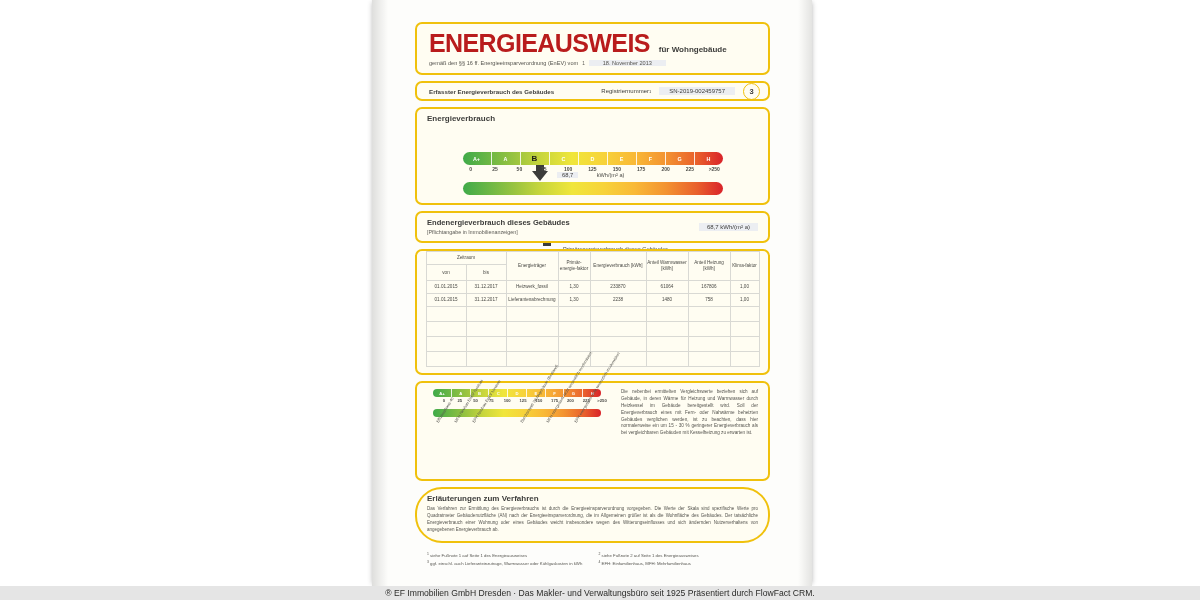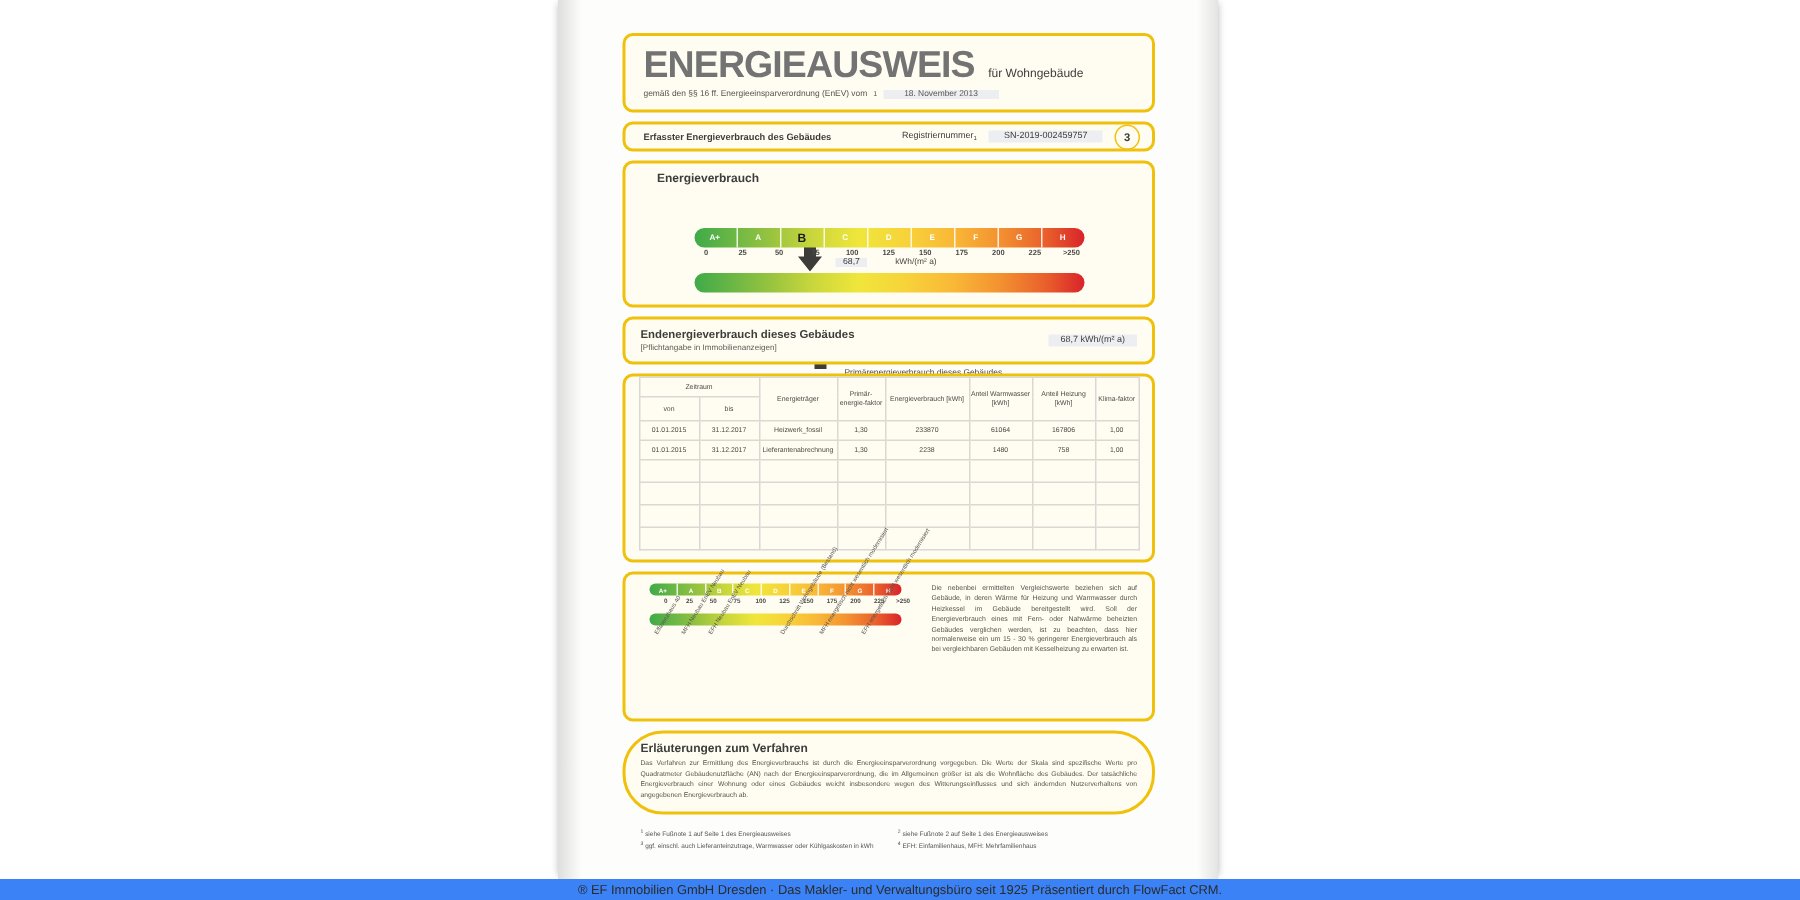--- a/index.html
+++ b/index.html
@@ -28,40 +28,40 @@
   
   .box{
     border:2px solid #f0c10c;border-radius:7px;background:#fffdf2;
     box-sizing:border-box;margin-bottom:6px;position:relative;
   }
 
   
   .hdr{padding:7px 10px 7px 12px;}
   .hdr-line1{display:flex;align-items:baseline;}
   .bigtitle{
-    font-size:25px;font-weight:bold;letter-spacing:-.6px;color:#737373;
+    font-size:25px;font-weight:bold;letter-spacing:-.6px;color:#b91c1c;
     line-height:1;white-space:nowrap;
   }
-  .subtitle{font-size:8px;font-weight:normal;margin-left:9px;color:#3d3d3b;white-space:nowrap;}
+  .subtitle{font-size:8px;font-weight:bold;margin-left:9px;color:#3d3d3b;white-space:nowrap;}
   .hdr-line2{margin-top:4px;font-size:5.6px;color:#55544f;display:flex;align-items:baseline;gap:4px;}
   .datefield{background:#eceef2;padding:0 14px;}
 
   
   .idrow{display:flex;align-items:center;padding:5px 8px 5px 12px;height:20px;box-sizing:border-box;}
   .idrow .lbl{font-size:6.2px;font-weight:bold;color:#3d3d3b;}
   .idrow .reg{font-size:6px;margin-left:auto;color:#3d3d3b;}
   .idrow .regval{background:#eceef2;font-size:6px;padding:1px 10px;margin-left:8px;color:#3d3d3b;}
   .circle{
     width:15px;height:15px;border-radius:50%;border:1.6px solid #f0c10c;
     display:flex;align-items:center;justify-content:center;font-size:7.5px;
     font-weight:bold;margin-left:8px;color:#3d3d3b;
   }
 
   
-  .sect-title{font-size:8px;font-weight:bold;color:#3d3d3b;padding:5px 0 3px 21px;}
+  .sect-title{font-size:8px;font-weight:bold;color:#3d3d3b;padding:5px 0 3px 10px;}
 
   
   .scalewrap{position:relative;padding:0 0 8px 0;}
   .arrow-top{position:absolute;left:115px;top:3px;width:16px;}
   .arrow-up{position:absolute;left:122px;top:70px;width:16px;}
   .arrow-note{position:absolute;left:140px;top:2px;}
   .arrow-note2{position:absolute;left:146px;top:73px;}
   .note-t{font-size:5.6px;color:#4a4a46;white-space:nowrap;}
   .note-v{font-size:5.8px;color:#3d3d3b;background:#eceef2;display:inline-block;padding:0 5px;}
   .note-u{font-size:5.6px;color:#4a4a46;margin-left:14px;}
@@ -125,21 +125,21 @@
 
   
   .fn{display:flex;font-size:4.3px;color:#55544f;padding:3px 10px 0 12px;gap:10px;}
   .fn .col{flex:1;line-height:1.7;}
   .fn sup{font-size:3.4px;}
 
   
   .caption{
     position:absolute;left:0;top:586px;width:1200px;height:14px;
     display:flex;align-items:center;justify-content:center;
-    font-size:8.6px;color:#2b2b29;background:#3b82f6;
+    font-size:8.6px;color:#2b2b29;background:#e5e5e5;
   }
   .arrowsvg{display:block;}
 </style>
 </head>
 <body>
 
 <div class="page">
 
   <div class="sheet">
     <div class="inner">

